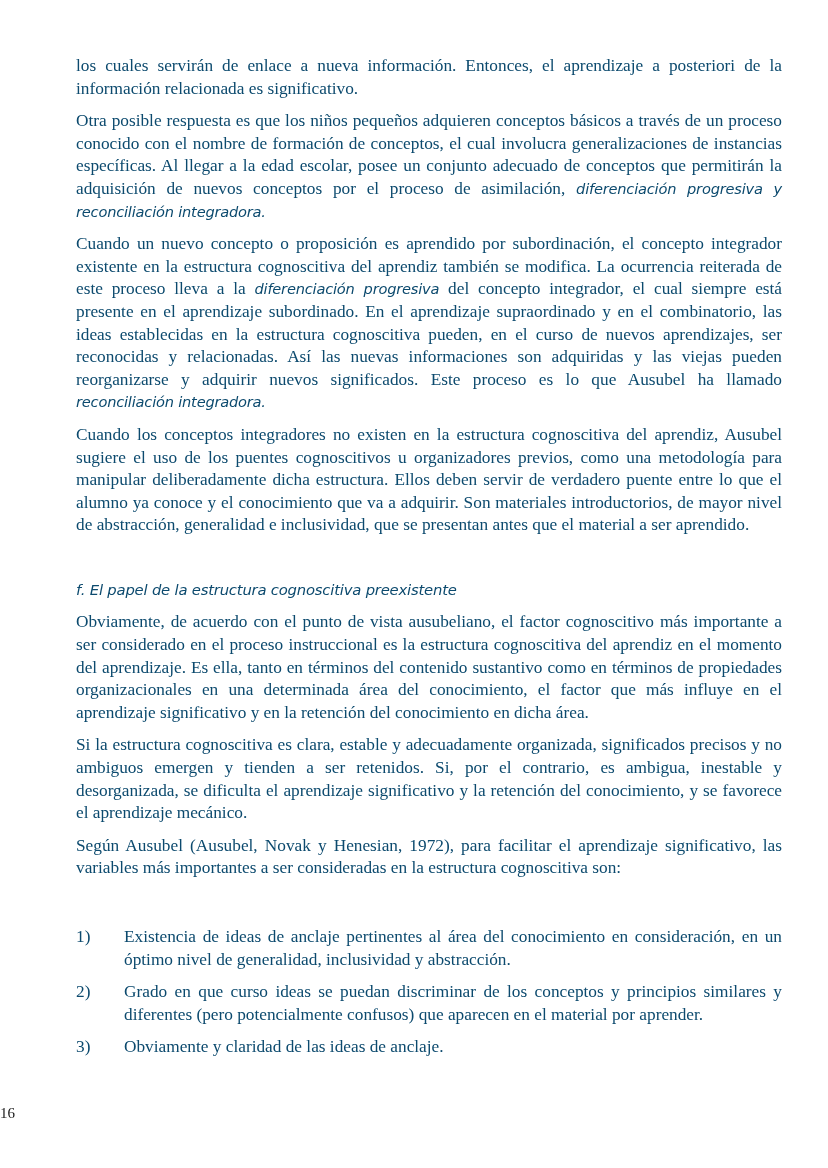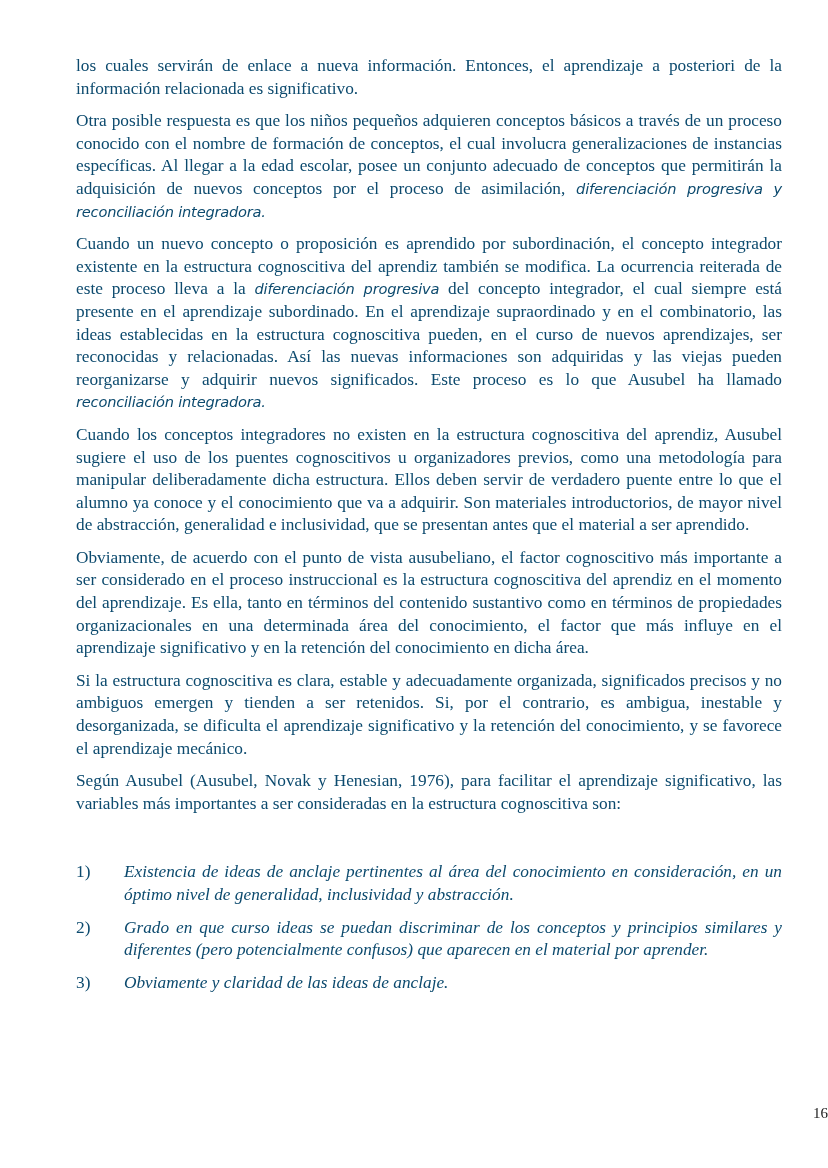--- a/index.html
+++ b/index.html
@@ -19,44 +19,45 @@
     .heading {
       font-family: "DejaVu Sans", sans-serif;
       font-style: italic;
       font-size: 14.8px;
       margin: 42px 0 10px 0;
       letter-spacing: -0.2px;
     }
     .list { margin: 46px 0 0 0; padding: 0; list-style: none; }
     .list-item { display: flex; margin-bottom: 10px; }
     .num { width: 48px; flex: 0 0 48px; }
-    .item-text { flex: 1; text-align: justify; font-style: italic; }
+    .item-text { flex: 1; text-align: justify; }
     .page-number {
       position: absolute; left: 0; width: 828px; top: 1105px;
-      text-align: right;
+      text-align: left;
       font-family: "Liberation Serif", serif;
       font-size: 15px; color: #1a1a1a;
     }
   </style>
 </head>
 <body>
 
 <div class="page">
   <p class="para"><span>los cuales servirán de enlace a nueva información. Entonces, el aprendizaje a posteriori de la información relacionada es significativo.</span></p>
 
   <p class="para"><span>Otra posible respuesta es que los niños pequeños adquieren conceptos básicos a través de un proceso conocido con el nombre de formación de conceptos, el cual involucra generalizaciones de instancias específicas. Al llegar a la edad escolar, posee un conjunto adecuado de conceptos que permitirán la adquisición de nuevos conceptos por el proceso de asimilación, </span><span class="it">diferenciación progresiva y reconciliación integradora.</span></p>
 
   <p class="para"><span>Cuando un nuevo concepto o proposición es aprendido por subordinación, el concepto integrador existente en la estructura cognoscitiva del aprendiz también se modifica. La ocurrencia reiterada de este proceso lleva a la </span><span class="it">diferenciación progresiva</span><span> del concepto integrador, el cual siempre está presente en el aprendizaje subordinado. En el aprendizaje supraordinado y en el combinatorio, las ideas establecidas en la estructura cognoscitiva pueden, en el curso de nuevos aprendizajes, ser reconocidas y relacionadas. Así las nuevas informaciones son adquiridas y las viejas pueden reorganizarse y adquirir nuevos significados. Este proceso es lo que Ausubel ha llamado </span><span class="it">reconciliación integradora.</span></p>
 
   <p class="para"><span>Cuando los conceptos integradores no existen en la estructura cognoscitiva del aprendiz, Ausubel sugiere el uso de los puentes cognoscitivos u organizadores previos, como una metodología para manipular deliberadamente dicha estructura. Ellos deben servir de verdadero puente entre lo que el alumno ya conoce y el conocimiento que va a adquirir. Son materiales introductorios, de mayor nivel de abstracción, generalidad e inclusividad, que se presentan antes que el material a ser aprendido.</span></p>
 
+  <div class="heading">f. El papel de la estructura cognoscitiva preexistente</div>
 
   <p class="para">Obviamente, de acuerdo con el punto de vista ausubeliano, el factor cognoscitivo más importante a ser considerado en el proceso instruccional es la estructura cognoscitiva del aprendiz en el momento del aprendizaje. Es ella, tanto en términos del contenido sustantivo como en términos de propiedades organizacionales en una determinada área del conocimiento, el factor que más influye en el aprendizaje significativo y en la retención del conocimiento en dicha área.</p>
   <p class="para">Si la estructura cognoscitiva es clara, estable y adecuadamente organizada, significados precisos y no ambiguos emergen y tienden a ser retenidos. Si, por el contrario, es ambigua, inestable y desorganizada, se dificulta el aprendizaje significativo y la retención del conocimiento, y se favorece el aprendizaje mecánico.</p>
-  <p class="para">Según Ausubel (Ausubel, Novak y Henesian, 1976), para facilitar el aprendizaje significativo, las variables más importantes a ser consideradas en la estructura cognoscitiva son:</p>
+  <p class="para">Según Ausubel (Ausubel, Novak y Henesian, 1972), para facilitar el aprendizaje significativo, las variables más importantes a ser consideradas en la estructura cognoscitiva son:</p>
 
   <ul class="list">
     <li class="list-item">
       <span class="num">1)</span>
       <span class="item-text">Existencia de ideas de anclaje pertinentes al área del conocimiento en consideración, en un óptimo nivel de generalidad, inclusividad y abstracción.</span>
     </li>
     <li class="list-item">
       <span class="num">2)</span>
       <span class="item-text">Grado en que curso ideas se puedan discriminar de los conceptos y principios similares y diferentes (pero potencialmente confusos) que aparecen en el material por aprender.</span>
     </li>

